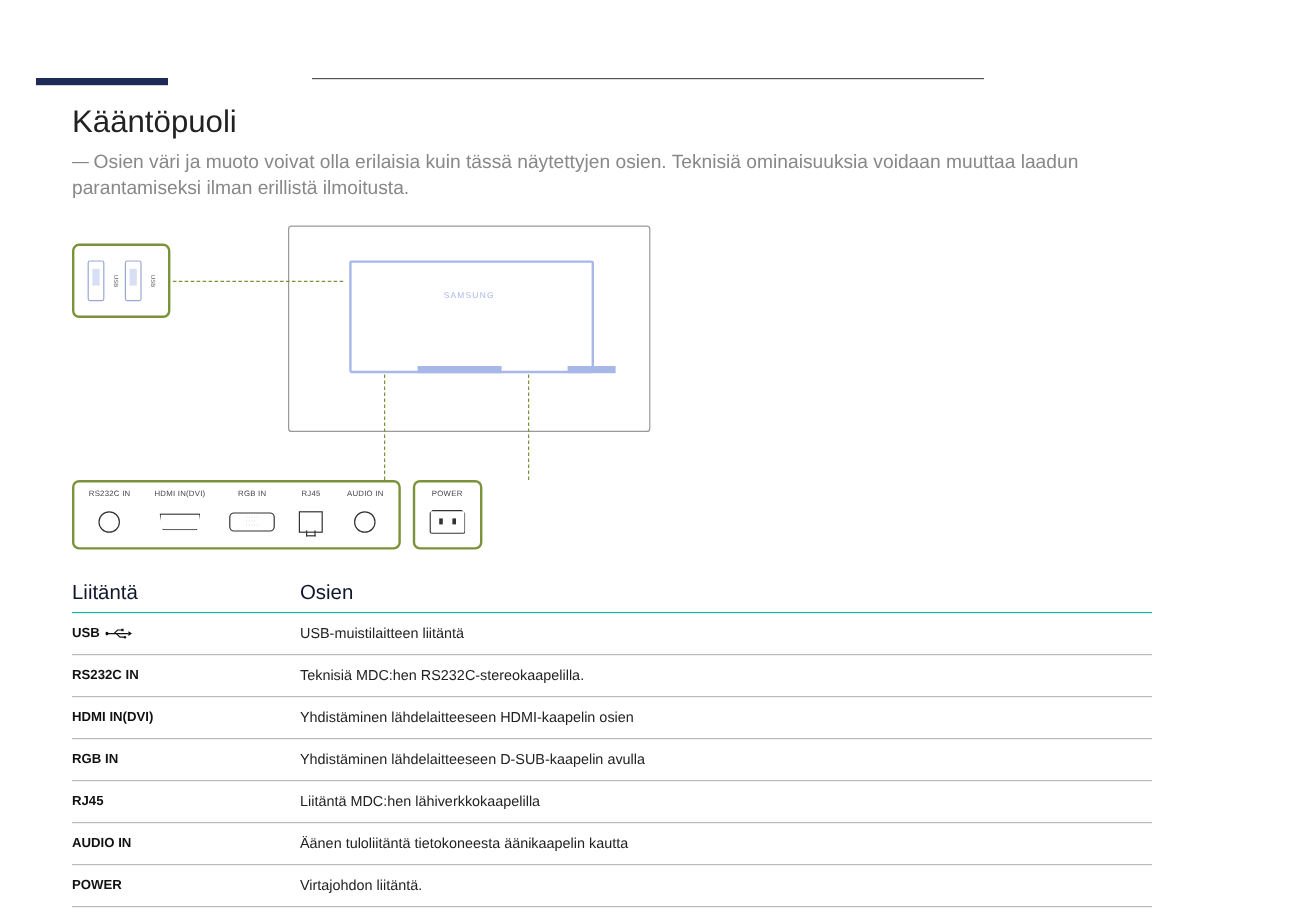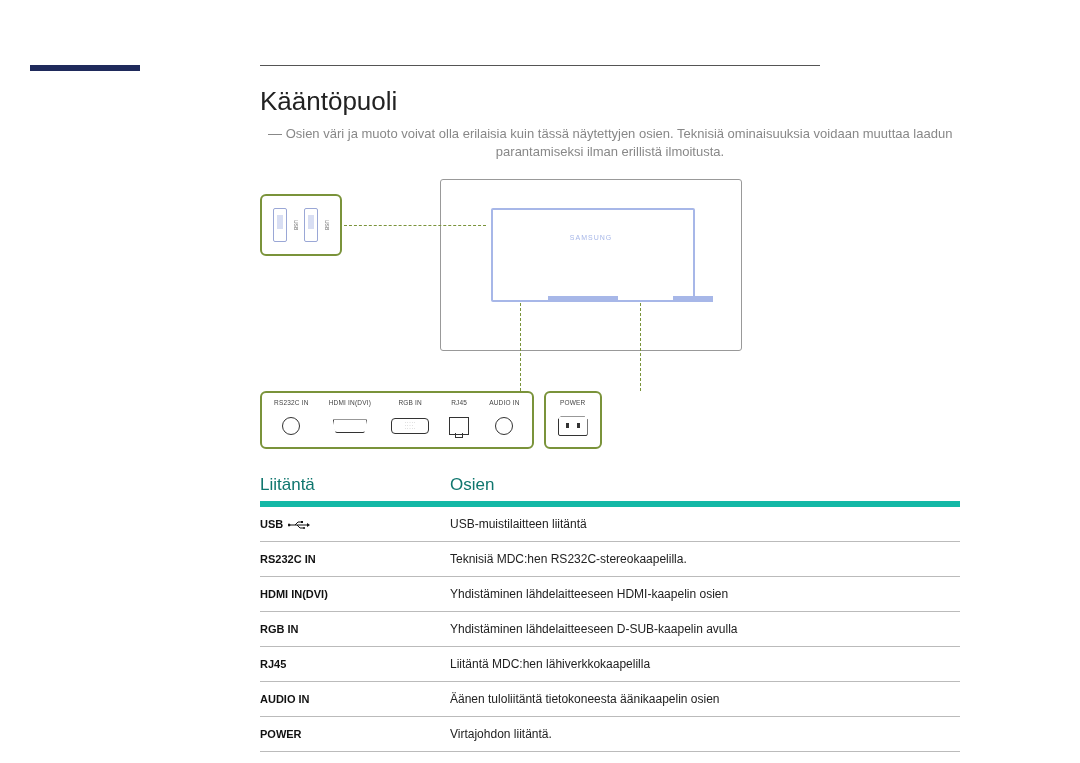--- a/index.html
+++ b/index.html
@@ -20,35 +20,33 @@
     top: 65px;
     width: 110px;
     height: 6px;
     background: #1f2a5b;
   }
   .top-rule {
     border-top: 1px solid #555;
     margin: 25px 200px 20px 200px;
   }
   .content {
-    margin-left: 200px;
     margin-right: 60px;
   }
   h1 {
     font-size: 26px;
     font-weight: 400;
     margin: 0 0 8px 0;
     color: #222;
   }
   .note {
-    font-size: 13px;
+    font-size: 16px;
     color: #888;
     margin-bottom: 18px;
     line-height: 1.4;
-    text-align: center;
   }
   .note-dash {
     display: inline-block;
     width: 14px;
     height: 1px;
     background: #888;
     vertical-align: middle;
     margin-right: 4px;
   }
   
@@ -211,23 +209,23 @@
   
   .tbl {
     width: 100%;
     border-collapse: collapse;
     font-size: 12px;
   }
   .tbl th {
     text-align: left;
     font-size: 17px;
     font-weight: 400;
-    color: #0f766e;
+    color: #0f172a;
     padding: 6px 0 6px 0;
-    border-bottom: 6px solid #14b8a6;
+    border-bottom: 1px solid #14b8a6;
   }
   .tbl td {
     padding: 10px 0;
     border-bottom: 1px solid #bbb;
     vertical-align: middle;
   }
   .tbl td:first-child {
     width: 190px;
     font-weight: bold;
     font-size: 11px;
@@ -345,21 +343,21 @@
           <tr>
             <td>RGB IN</td>
             <td>Yhdistäminen lähdelaitteeseen D-SUB-kaapelin avulla</td>
           </tr>
           <tr>
             <td>RJ45</td>
             <td>Liitäntä MDC:hen lähiverkkokaapelilla</td>
           </tr>
           <tr>
             <td>AUDIO IN</td>
-            <td>Äänen tuloliitäntä tietokoneesta äänikaapelin osien</td>
+            <td>Äänen tuloliitäntä tietokoneesta äänikaapelin kautta</td>
           </tr>
           <tr>
             <td>POWER</td>
             <td>Virtajohdon liitäntä.</td>
           </tr>
         </tbody>
     </table>
   </div>
 </div>
 

